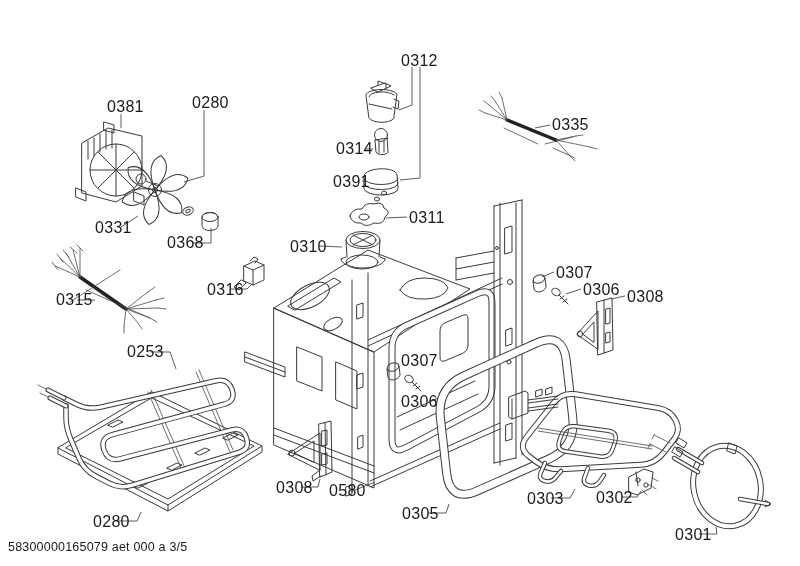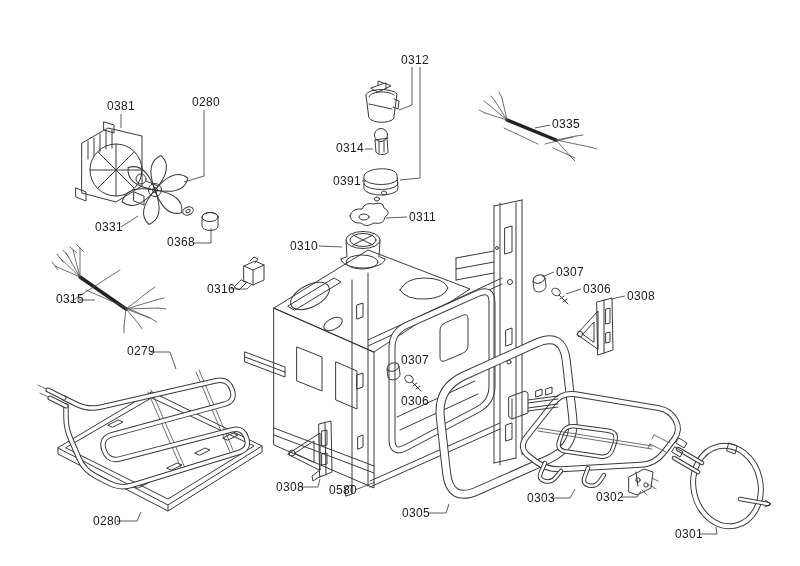--- a/index.html
+++ b/index.html
@@ -1,19 +1,19 @@
 <!DOCTYPE html>
 <html><head>
 <meta charset="utf-8">
 <style>
   html,body{margin:0;padding:0;background:#ffffff;}
   #stage{position:relative;width:800px;height:566px;background:#ffffff;overflow:hidden;
          font-family:"Liberation Sans",sans-serif;}
   #art{position:absolute;left:0;top:0;}
-  .lbl{position:absolute;font-size:12px;line-height:13px;color:#1a1a1a;letter-spacing:.3px;white-space:nowrap;}
+  .lbl{position:absolute;font-size:16px;line-height:13px;color:#1a1a1a;letter-spacing:.3px;white-space:nowrap;}
   .footer{position:absolute;font-size:12.5px;color:#1a1a1a;letter-spacing:.2px;white-space:nowrap;}
   .ln{fill:none;stroke:#3a3a3a;stroke-width:1;stroke-linejoin:round;stroke-linecap:round;}
   .fw{fill:#ffffff;stroke:#3a3a3a;stroke-width:1;stroke-linejoin:round;}
   .thin{fill:none;stroke:#4a4a4a;stroke-width:.8;stroke-linecap:round;}
   .thick{fill:none;stroke:#222;stroke-width:3.5;stroke-linecap:round;}
   .to{fill:none;stroke:#3a3a3a;stroke-linejoin:round;stroke-linecap:round;}
   .ti{fill:none;stroke:#ffffff;stroke-linejoin:round;stroke-linecap:round;}
   .ld{fill:none;stroke:#4a4a4a;stroke-width:.9;}
 </style>
 </head>
@@ -273,34 +273,35 @@
     <path class="ld" d="M699,534 L717,534 L716,527"></path>
   </g>
 </svg>
 
 <div class="lbl" style="left:107px;top:100px">0381</div>
 <div class="lbl" style="left:192px;top:96px">0280</div>
 <div class="lbl" style="left:95px;top:221px">0331</div>
 <div class="lbl" style="left:167px;top:236px">0368</div>
 <div class="lbl" style="left:56px;top:293px">0315</div>
 <div class="lbl" style="left:207px;top:283px">0316</div>
-<div class="lbl" style="left:127px;top:345px">0279</div>
+<div class="lbl" style="left:127px;top:345px">0253</div>
 <div class="lbl" style="left:93px;top:515px">0280</div>
 <div class="lbl" style="left:401px;top:54px">0312</div>
 <div class="lbl" style="left:336px;top:142px">0314</div>
 <div class="lbl" style="left:333px;top:175px">0391</div>
 <div class="lbl" style="left:409px;top:211px">0311</div>
 <div class="lbl" style="left:290px;top:240px">0310</div>
 <div class="lbl" style="left:552px;top:118px">0335</div>
 <div class="lbl" style="left:401px;top:354px">0307</div>
 <div class="lbl" style="left:401px;top:395px">0306</div>
 <div class="lbl" style="left:556px;top:266px">0307</div>
 <div class="lbl" style="left:583px;top:283px">0306</div>
 <div class="lbl" style="left:627px;top:290px">0308</div>
 <div class="lbl" style="left:276px;top:481px">0308</div>
 <div class="lbl" style="left:329px;top:484px">0580</div>
 <div class="lbl" style="left:402px;top:507px">0305</div>
 <div class="lbl" style="left:527px;top:492px">0303</div>
 <div class="lbl" style="left:596px;top:491px">0302</div>
 <div class="lbl" style="left:675px;top:528px">0301</div>
 
+<div class="footer" style="left:8px;top:540px">58300000165079 aet 000 a 3/5</div>
 
 </div>
 
 </body></html>

